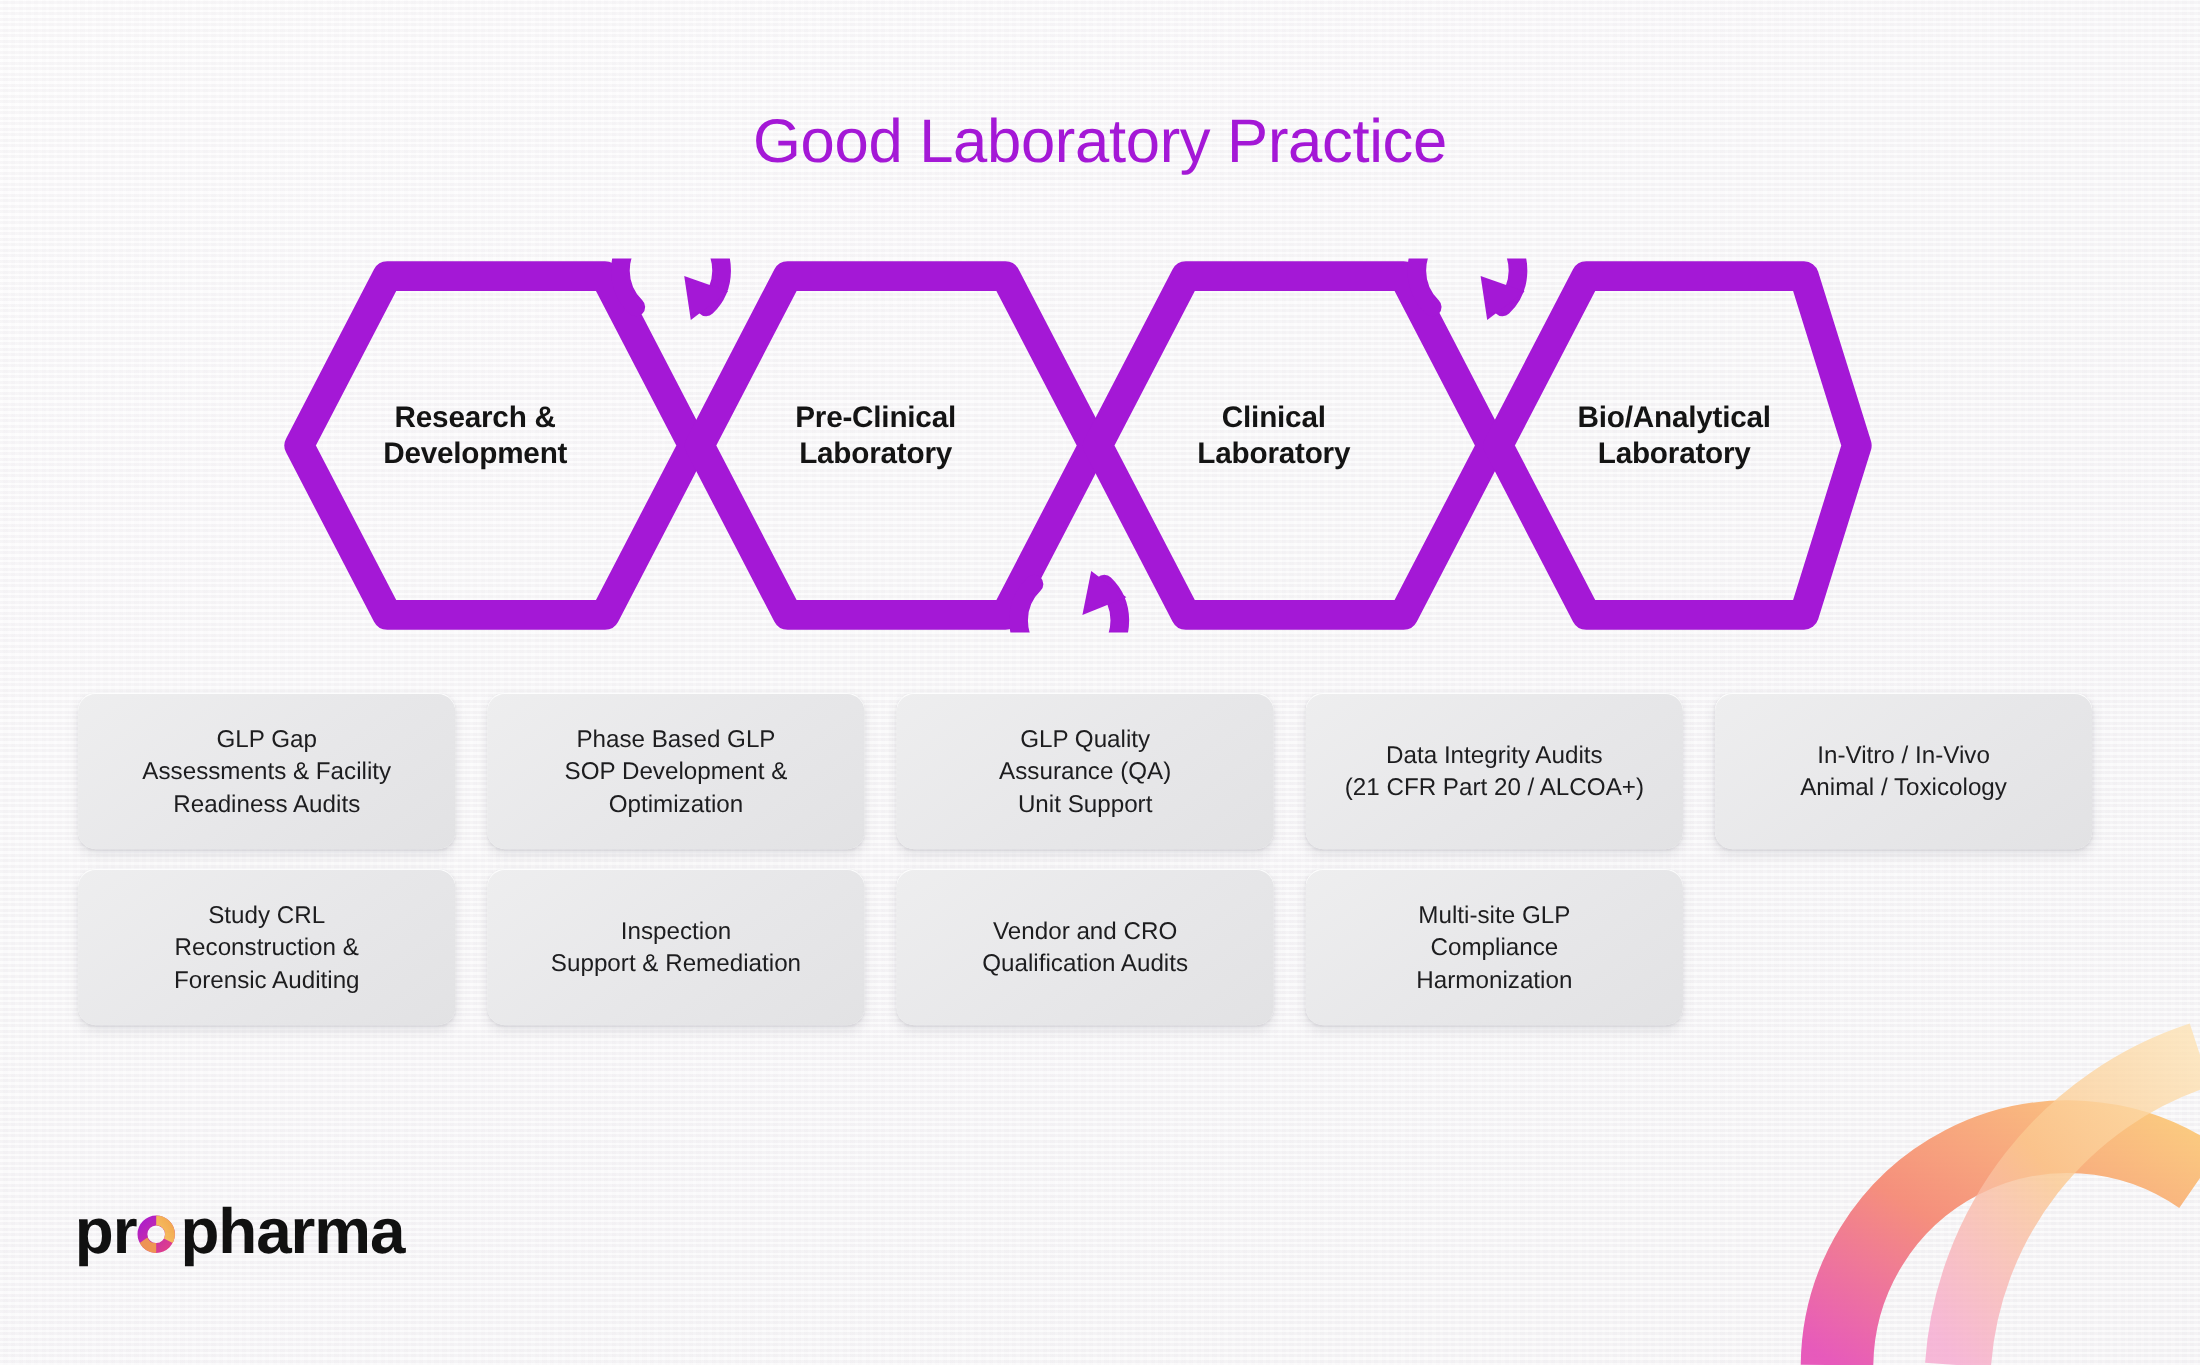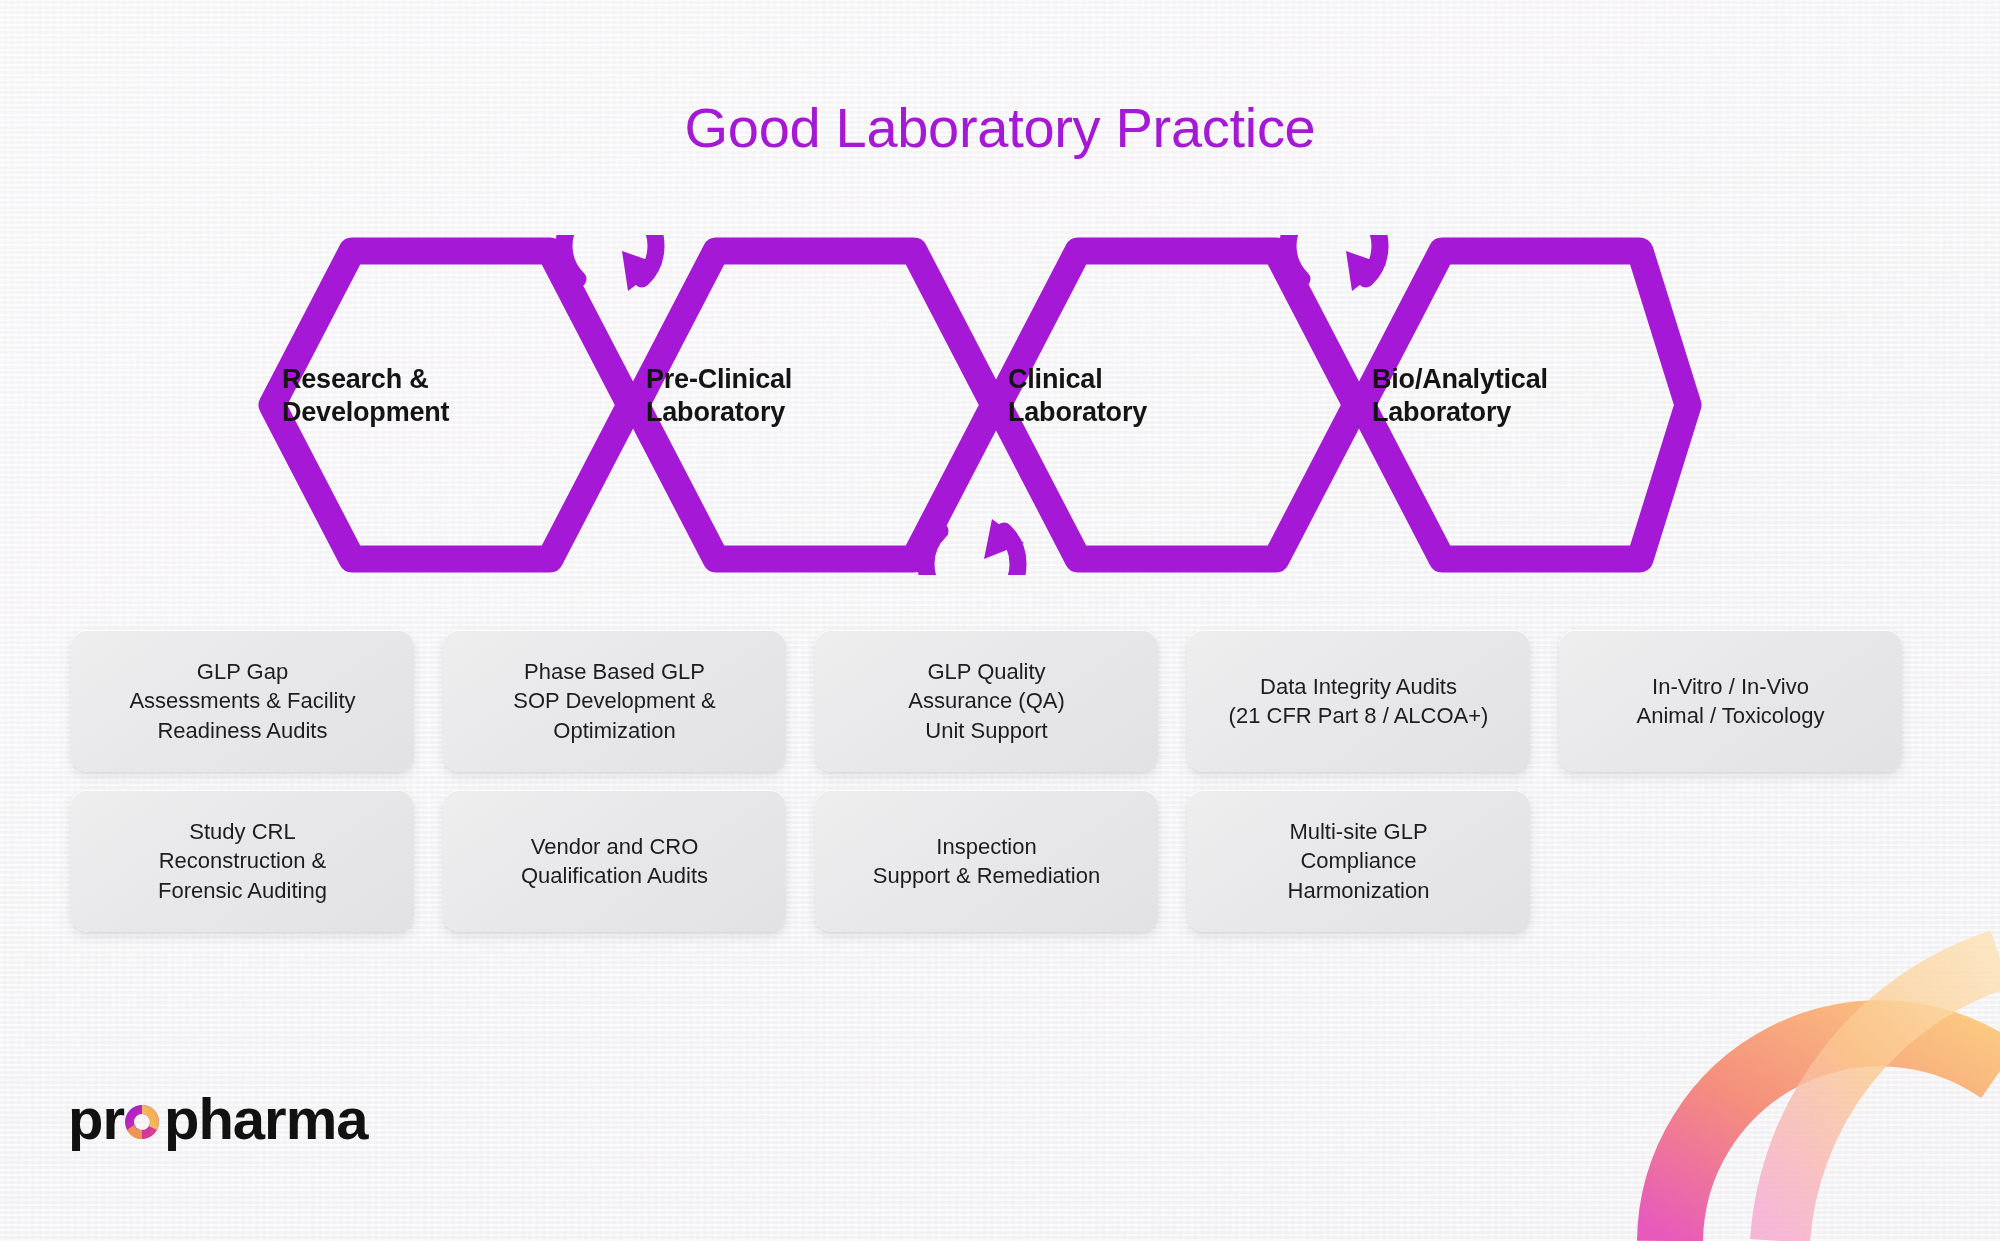--- a/index.html
+++ b/index.html
@@ -39,21 +39,21 @@
   
   #hex-flow {
     position: absolute;
     top: 235px; left: 250px;
     width: 1460px; height: 340px;
   }
   #hex-svg { position: absolute; inset: 0; width: 100%; height: 100%; }
   .hex-label {
     position: absolute;
     width: 300px;
-    text-align: left;
+    text-align: center;
     font-size: 27px;
     font-weight: 700;
     line-height: 1.22;
     color: #141414;
     letter-spacing: -0.2px;
     white-space: pre-line;
     top: 128px;
   }
   #hex-label-0 { left: 32px; }
   #hex-label-1 { left: 396px; }
@@ -177,40 +177,40 @@
 SOP Development &amp;
 Optimization</div>
       </div>
     <div class="card">
         <div class="card-text">GLP Quality
 Assurance (QA)
 Unit Support</div>
       </div>
     <div class="card">
         <div class="card-text">Data Integrity Audits
-(21 CFR Part 8 / ALCOA+)</div>
+(21 CFR Part 20 / ALCOA+)</div>
       </div>
     <div class="card">
         <div class="card-text">In-Vitro / In-Vivo
 Animal / Toxicology</div>
       </div>
   </div>
   <div class="card-row">
     <div class="card">
         <div class="card-text">Study CRL
 Reconstruction &amp;
 Forensic Auditing</div>
       </div>
     <div class="card">
+        <div class="card-text">Inspection
+Support &amp; Remediation</div>
+      </div>
+    <div class="card">
         <div class="card-text">Vendor and CRO
 Qualification Audits</div>
-      </div>
-    <div class="card">
-        <div class="card-text">Inspection
-Support &amp; Remediation</div>
       </div>
     <div class="card">
         <div class="card-text">Multi-site GLP
 Compliance
 Harmonization</div>
       </div>
   </div>
 </div>
 
 <div id="brand-logo">

